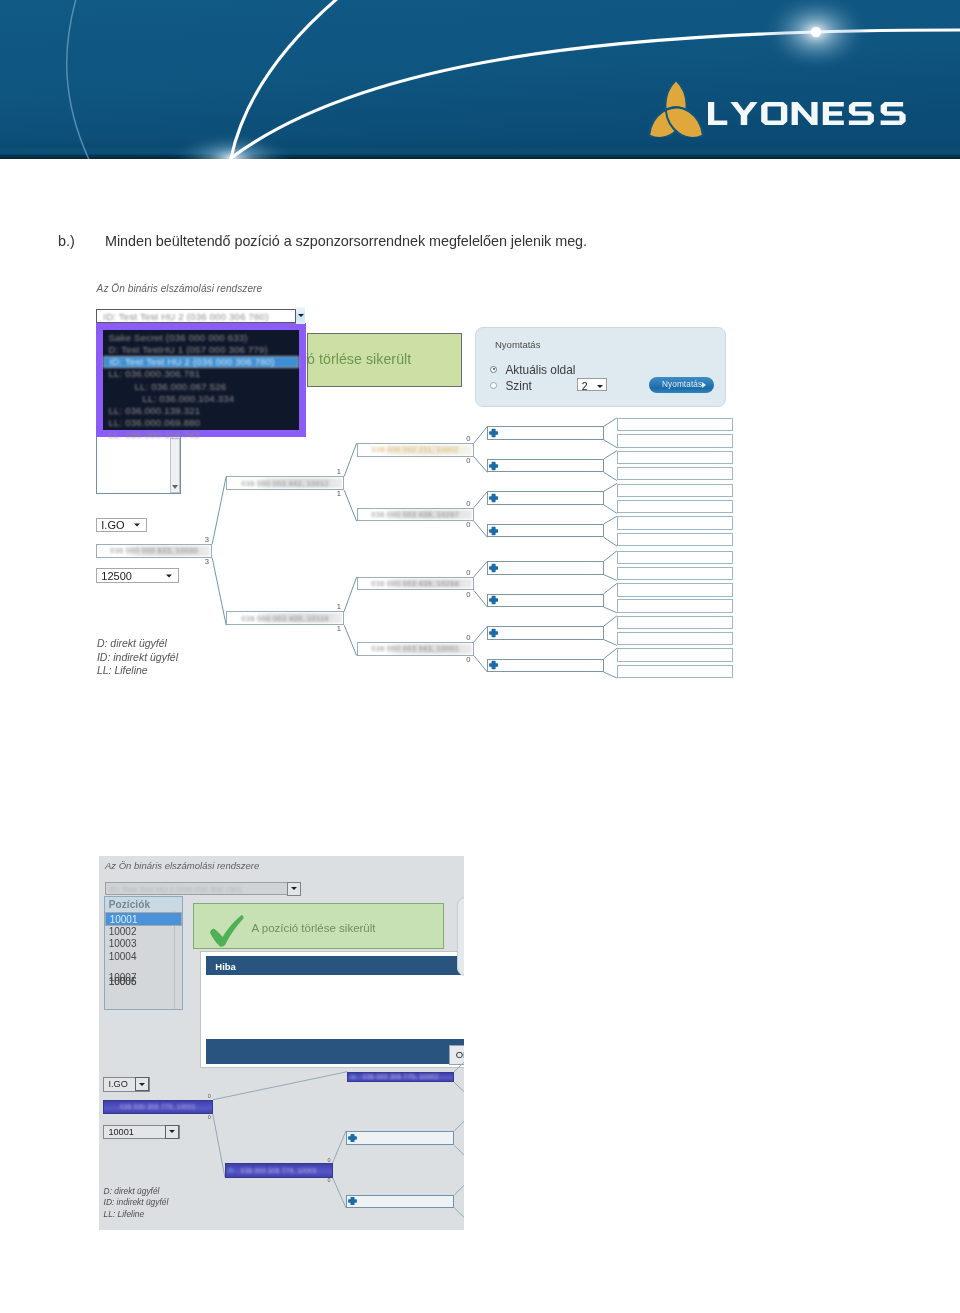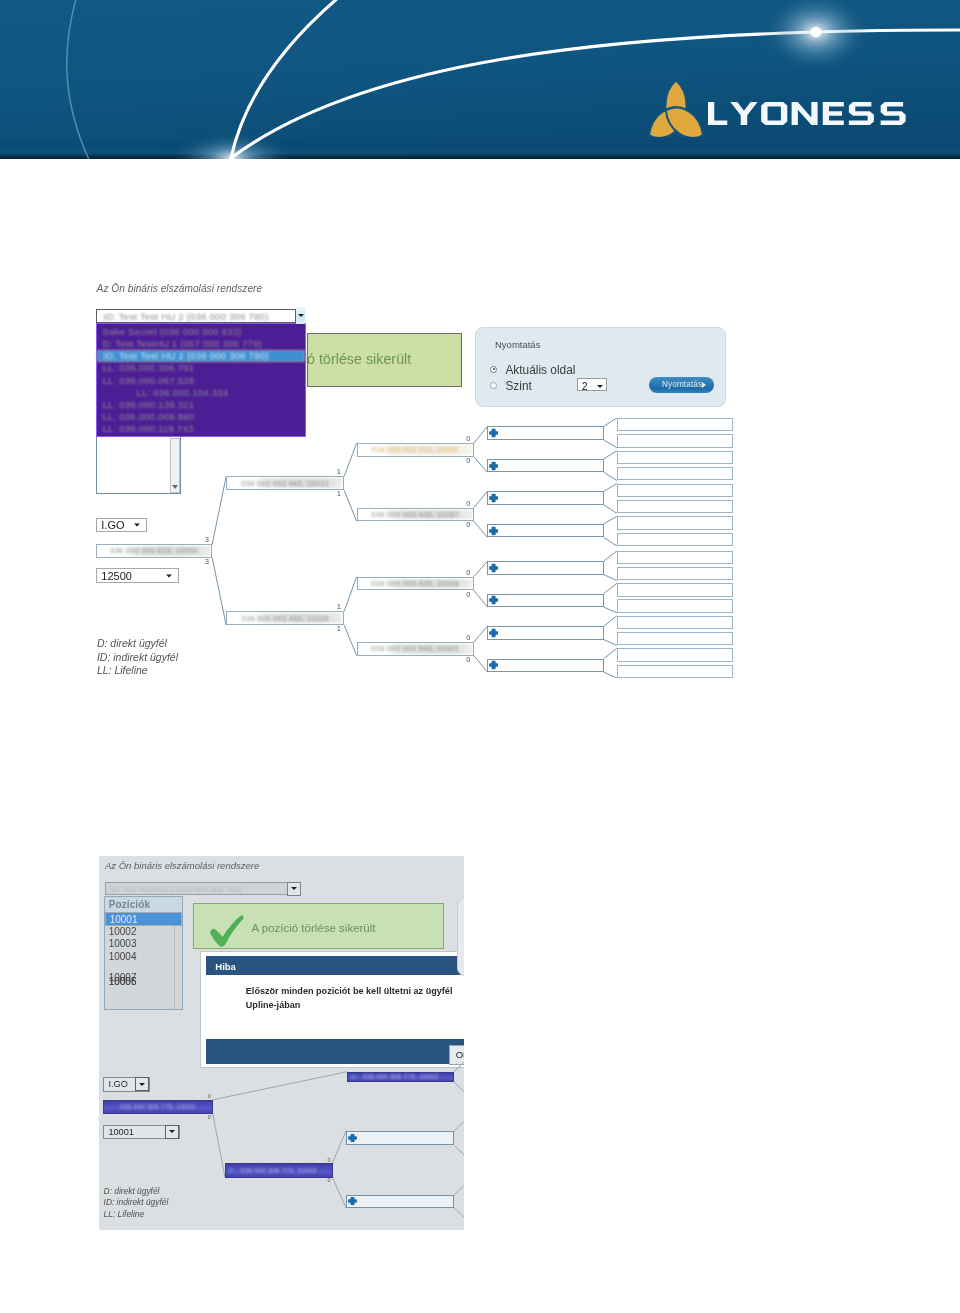--- a/index.html
+++ b/index.html
@@ -32,21 +32,21 @@
        font-size:11px;color:#1a1a1a;display:flex;align-items:center;padding-left:4px;}
   .sel .arrowbox{position:absolute;right:2px;top:50%;transform:translateY(-50%);width:13px;height:13px;
        display:flex;align-items:center;justify-content:center;}
   .caret{width:0;height:0;border-left:3.2px solid transparent;border-right:3.2px solid transparent;border-top:3.6px solid #12232e;}
 
   
   #shot1{position:absolute;left:0;top:0;width:960px;height:1313px;}
   .s1-title{position:absolute;left:96.6px;top:283px;font-style:italic;font-size:10.1px;color:#616161;letter-spacing:.05px;}
   .combo{position:absolute;box-sizing:border-box;background:#ffffff;border:1px solid #5b5b5b;z-index:21;}
   .combo-btn{position:absolute;box-sizing:border-box;background:linear-gradient(180deg,#eef6fa 0%,#cde5f0 55%,#dceef5 100%);border:none;display:flex;align-items:center;justify-content:center;z-index:22;}
-  .optlist{position:absolute;box-sizing:border-box;background:#4c1d95;border:1px solid #8b5cf6;z-index:20;}
+  .optlist{position:absolute;box-sizing:border-box;background:#0f172a;border:7px solid #8b5cf6;z-index:20;}
   .opt{position:absolute;left:0;right:0;height:16px;font-size:9.6px;color:#8d8d8d;display:flex;align-items:center;padding-left:6px;
        filter:blur(0.85px);letter-spacing:.2px;white-space:nowrap;}
   .opt.sel{background:#3c8fd4;color:#dbe9f6;}
   .greenbox{position:absolute;box-sizing:border-box;background:#ccdfa4;border:1px solid #6b6b6b;}
   .greentxt{position:absolute;font-size:14.2px;color:#6d9650;filter:blur(.6px);white-space:nowrap;letter-spacing:.05px;}
   .printpanel{position:absolute;box-sizing:border-box;background:#dfe9f0;border:1px solid #cdd9e2;border-radius:8px;}
   .pp-title{position:absolute;font-size:9.5px;color:#4d4d4d;}
   .radio{position:absolute;width:7px;height:7px;border-radius:50%;box-sizing:border-box;border:1px solid #9aa6ad;background:#fff;}
   .radio.on{border-color:#6e7a82;}
   .radio.on:after{content:"";position:absolute;left:1.4px;top:1.4px;width:2.6px;height:2.6px;border-radius:50%;background:#3e4a52;}
@@ -159,36 +159,39 @@
           <path d="M 47.6 1 H 62.5 L 65.9 4.4 V 20.2 L 62.5 23.6 H 47.6 L 44.2 20.2 V 4.4 Z M 49.5 5.4 V 19.2 H 60.6 V 5.4 Z"></path>
           <path d="M 69.5 1 H 74.6 L 85.9 16.1 V 1 H 91.1 V 23.6 H 86 L 74.7 8.6 V 23.6 H 69.5 Z"></path>
           <path d="M 95.4 1 H 112.9 V 5.4 H 100.6 V 10.1 H 111.4 V 14.5 H 100.6 V 19.2 H 112.9 V 23.6 H 95.4 Z"></path>
           <path d="M 120.5 1 H 135.8 V 5.4 H 122.4 V 10.1 H 134.5 L 137.9 13.5 V 20.2 L 134.5 23.6 H 117.1 V 19.2 H 132.7 V 14.5 H 120.5 L 117.1 11.1 V 4.4 Z"></path>
           <path d="M 146.9 1 H 162.2 V 5.4 H 148.8 V 10.1 H 160.9 L 164.3 13.5 V 20.2 L 160.9 23.6 H 143.5 V 19.2 H 159.1 V 14.5 H 146.9 L 143.5 11.1 V 4.4 Z"></path>
         </g>
       </svg>
     </div>
   </div>
 
+  <div class="para" style="left:58px;top:233px;">
+    <span class="mk">b.)</span><span>Minden beültetendő pozíció a szponzorsorrendnek megfelelően jelenik meg.</span>
+  </div>
 
 
   <div id="shot1">
     <div class="s1-title">Az Ön bináris elszámolási rendszere</div>
     <div class="combo" style="left:96.3px;top:308.8px;width:200px;height:14.2px;">
       <div class="opt" style="top:-1px;height:15px;color:#8d8d8d;">ID: Test Test HU 2 (036 000 306 780)</div>
     </div>
     <div class="combo-btn" style="left:296.4px;top:307.3px;width:8.6px;height:16.4px;">
         <span class="caret"></span>
       </div>
     <div class="optlist" style="left:95.5px;top:322.5px;width:210px;height:114px;">
       <div class="opt" style="top:1.8px;height:12.2px;">Sake Secret (036 000 000 633)</div>
       <div class="opt" style="top:14.0px;height:12.2px;">D: Test TestHU 1 (057 000 306 779)</div>
       <div class="opt sel" style="top:26.2px;height:12.2px;">ID: Test Test HU 2 (036 000 306 780)</div>
       <div class="opt" style="top:38.4px;height:12.2px;">LL: 036.000.306.781</div>
-      <div class="opt" style="top:50.6px;height:12.2px;">LL: 036.000.067.526</div>
+      <div class="opt" style="top:50.6px;height:12.2px;margin-left:26px;">LL: 036.000.067.526</div>
       <div class="opt" style="top:62.8px;height:12.2px;padding-left:40px;">LL: 036.000.104.334</div>
       <div class="opt" style="top:75.0px;height:12.2px;">LL: 036.000.139.321</div>
       <div class="opt" style="top:87.2px;height:12.2px;">LL: 036.000.069.880</div>
       <div class="opt" style="top:99.4px;height:12.2px;">LL: 036.000.119.743</div>
     </div>
     <div class="listpanel" style="left:95.5px;top:436.5px;width:85px;height:57.2px;"></div>
     <div class="scrollbar" style="left:170.2px;top:437.5px;width:10.3px;height:55.2px;">
         <span class="sb-down"></span>
       </div>
     <div class="greenbox" style="left:307px;top:333px;width:155px;height:54px;"></div>
@@ -370,21 +373,20 @@
       <div class="posrow" style="top:74px;">10007</div>
     </div>
     <div class="s2-green" style="left:93.7px;top:47.0px;width:251.6px;height:45.7px;"></div>
     <svg class="checkmark" style="left:109.4px;top:56.0px;" width="38" height="40" viewBox="0 0 38 40">
         <path d="M2 20.5 Q2.5 17.5 5.5 16.5 Q9.5 18.5 14.5 25 Q22.5 12 33.5 3 Q36 3.5 35.5 6.5 Q24.5 18 17 33 Q14.5 35.5 12 34.5 Q5.5 28.5 2 20.5 Z" fill="#4fb055"></path>
       </svg>
     <div class="s2-greentxt" style="left:152.5px;top:65.5px;">A pozíció törlése sikerült</div>
     <div class="dlg" style="left:73.3px;top:94.7px;width:282.2px;height:117.2px;margin-left:28px;">
       <div class="dlg-bar" style="top:4.8px;height:18.4px;"></div>
       <div class="dlg-title" style="left:14px;top:9px;">Hiba</div>
-      <div class="dlg-msg" style="left:44.5px;top:32px;width:218px;">Először minden poziciót be kell ültetni az ügyfél Upline-jában</div>
       <div class="dlg-bar" style="top:87.8px;height:24.6px;"></div>
       <div class="okbtn" style="left:247.4px;top:93.5px;width:27.7px;height:19.4px;">
           <span>OK</span>
         </div>
     </div>
     <div class="s2-sel" style="left:4.4px;top:220.6px;width:46.3px;height:15.1px;">
       <span class="v">I.GO</span>
       </div>
     <div class="s2-selbtn" style="left:36.4px;top:221.1px;width:14px;height:14px;">
         <span class="caret"></span>

